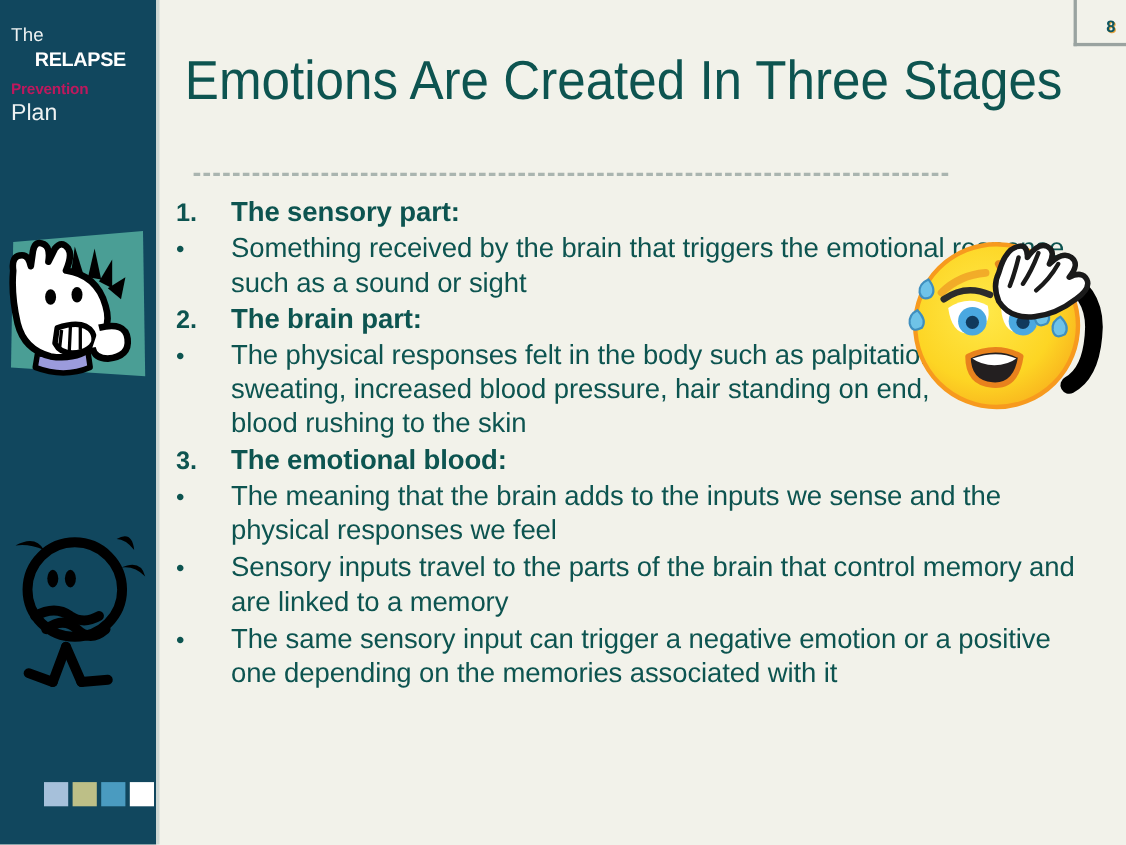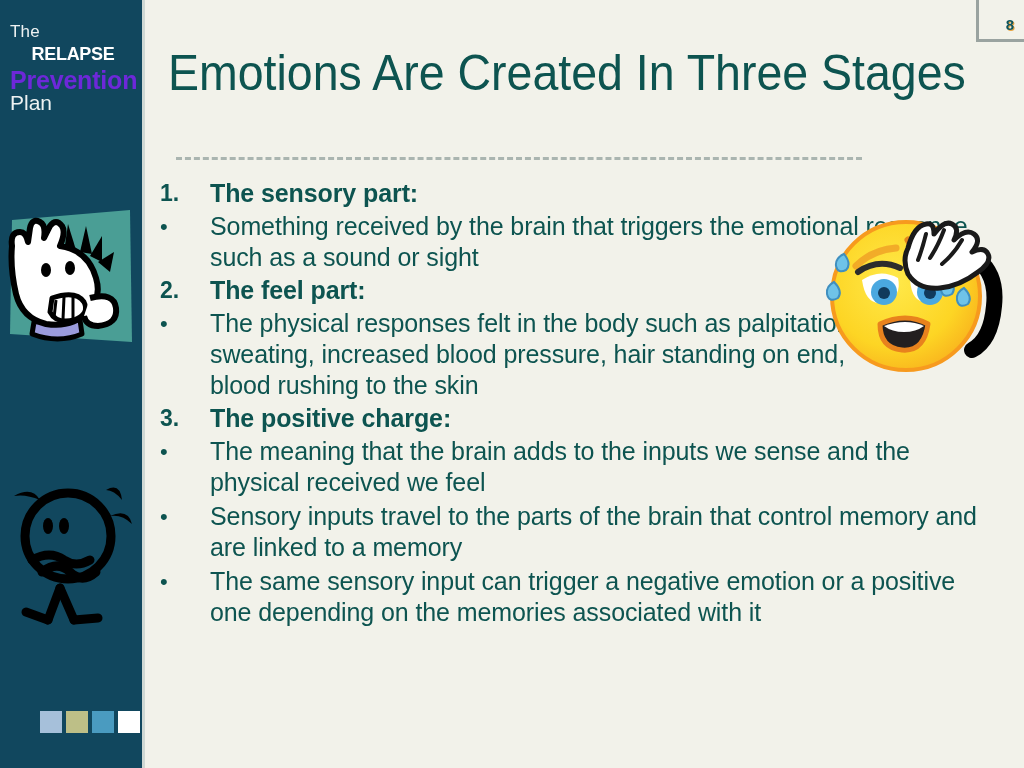--- a/index.html
+++ b/index.html
@@ -15,21 +15,21 @@
     position:absolute;left:0;top:0;width:142px;height:768px;
     background:#11475e;
   }
   .sidebar-edge{
     position:absolute;left:142px;top:0;width:3px;height:768px;
     background:#cfd8d4;
   }
   .logo{position:absolute;left:10px;top:22px;width:126px;color:#ffffff;}
   .logo .l1{font-size:17px;line-height:19px;font-weight:400;letter-spacing:.2px;color:#eef2f2;}
   .logo .l2{font-size:18px;line-height:27px;font-weight:700;letter-spacing:-0.3px;color:#ffffff;text-align:center;}
-  .logo .l3{font-size:25px;line-height:25px;font-weight:700;letter-spacing:-0.2px;color:#6d28d9;}
+  .logo .l3{font-size:14px;line-height:25px;font-weight:700;letter-spacing:-0.2px;color:#be185d;}
   .logo .l4{font-size:21px;line-height:20px;font-weight:400;color:#eef2f2;}
 
   
   .art1{position:absolute;left:2px;top:202px;width:136px;height:152px;}
   .art2{position:absolute;left:2px;top:460px;width:134px;height:172px;}
 
   
   .swatches{position:absolute;left:40px;top:711px;display:flex;gap:4px;}
   .sw{width:22px;height:22px;}
 
@@ -156,36 +156,36 @@
       <div class="txt">The sensory part:</div>
     </div>
 
     <div class="row bul-row">
       <div class="marker">•</div>
       <div class="txt">Something received by the brain that triggers the emotional response such as a sound or sight</div>
     </div>
 
     <div class="row num-row">
       <div class="marker">2.</div>
-      <div class="txt">The feel part:</div>
+      <div class="txt">The brain part:</div>
     </div>
 
     <div class="row bul-row" style="width:720px;">
       <div class="marker">•</div>
       <div class="txt">The physical responses felt in the body such as palpitations, sweating, increased blood pressure, hair standing on end, blood rushing to the skin</div>
     </div>
 
     <div class="row num-row">
       <div class="marker">3.</div>
-      <div class="txt">The positive charge:</div>
-    </div>
-
-    <div class="row bul-row">
-      <div class="marker">•</div>
-      <div class="txt">The meaning that the brain adds to the inputs we sense and the physical received we feel</div>
+      <div class="txt">The emotional blood:</div>
+    </div>
+
+    <div class="row bul-row">
+      <div class="marker">•</div>
+      <div class="txt">The meaning that the brain adds to the inputs we sense and the physical responses we feel</div>
     </div>
 
     <div class="row bul-row">
       <div class="marker">•</div>
       <div class="txt">Sensory inputs travel to the parts of the brain that control memory and are linked to a memory</div>
     </div>
 
     <div class="row bul-row">
       <div class="marker">•</div>
       <div class="txt">The same sensory input can trigger a negative emotion or a positive one depending on the memories associated with it</div>

